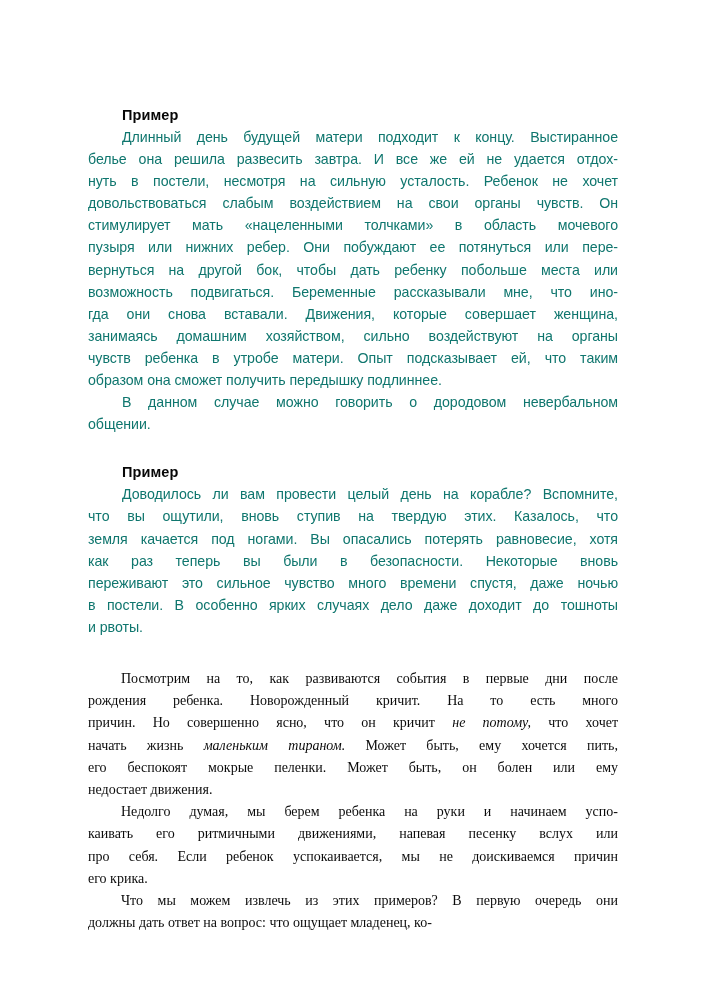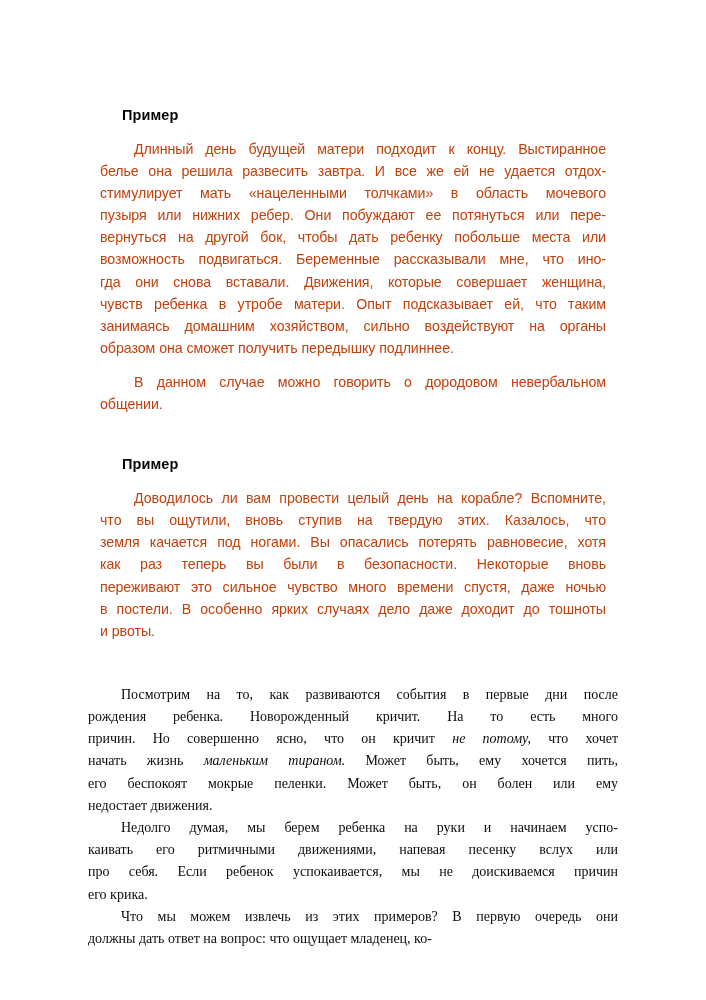--- a/index.html
+++ b/index.html
@@ -39,22 +39,22 @@
     font-size: 14.5px;
     line-height: 22px;
     color: #070707;
     margin: 0 0 0 34px;
     letter-spacing: 0.1px;
   }
   .sans-para {
     font-family: "Liberation Sans", sans-serif;
     font-size: 14.2px;
     line-height: 22.1px;
-    color: #c2410c;
-    margin: 12px;
+    color: #0f766e;
+    margin: 0;
     letter-spacing: -0.05px;
   }
   .sans-para .ln {
     display: block;
     text-align: justify;
     text-align-last: justify;
     white-space: nowrap;
   }
   .sans-para .ln.first {
     text-indent: 34px;
@@ -100,27 +100,29 @@
 
 <div class="page">
   <div class="text-block">
 
     <div class="example-section">
       <p class="example-heading">Пример</p>
 
       <p class="sans-para">
         <span class="ln first">Длинный день будущей матери подходит к концу. Выстиранное</span>
         <span class="ln">белье она решила развесить завтра. И все же ей не удается отдох-</span>
+        <span class="ln">нуть в постели, несмотря на сильную усталость. Ребенок не хочет</span>
+        <span class="ln">довольствоваться слабым воздействием на свои органы чувств. Он</span>
         <span class="ln">стимулирует мать «нацеленными толчками» в область мочевого</span>
         <span class="ln">пузыря или нижних ребер. Они побуждают ее потянуться или пере-</span>
         <span class="ln">вернуться на другой бок, чтобы дать ребенку побольше места или</span>
         <span class="ln">возможность подвигаться. Беременные рассказывали мне, что ино-</span>
         <span class="ln">гда они снова вставали. Движения, которые совершает женщина,</span>
+        <span class="ln">занимаясь домашним хозяйством, сильно воздействуют на органы</span>
         <span class="ln">чувств ребенка в утробе матери. Опыт подсказывает ей, что таким</span>
-        <span class="ln">занимаясь домашним хозяйством, сильно воздействуют на органы</span>
         <span class="ln last">образом она сможет получить передышку подлиннее.</span>
       </p>
 
       <p class="sans-para">
         <span class="ln first">В данном случае можно говорить о дородовом невербальном</span>
         <span class="ln last">общении.</span>
       </p>
     </div>
 
     <div class="gap-block"></div>

